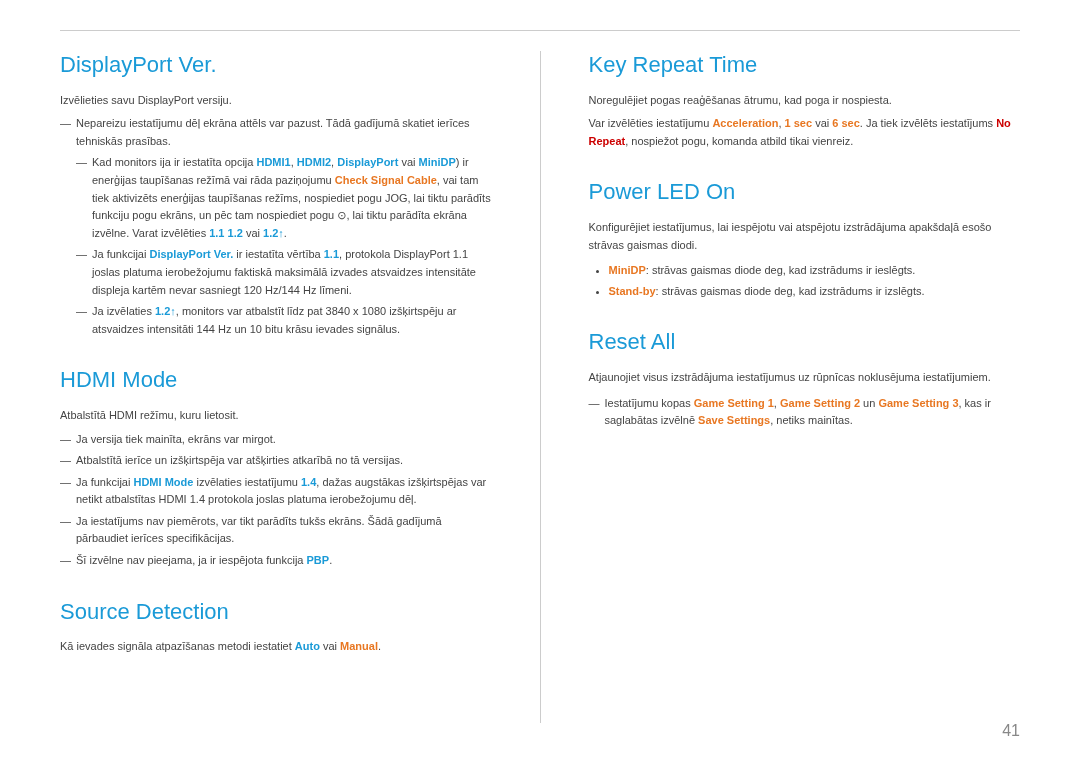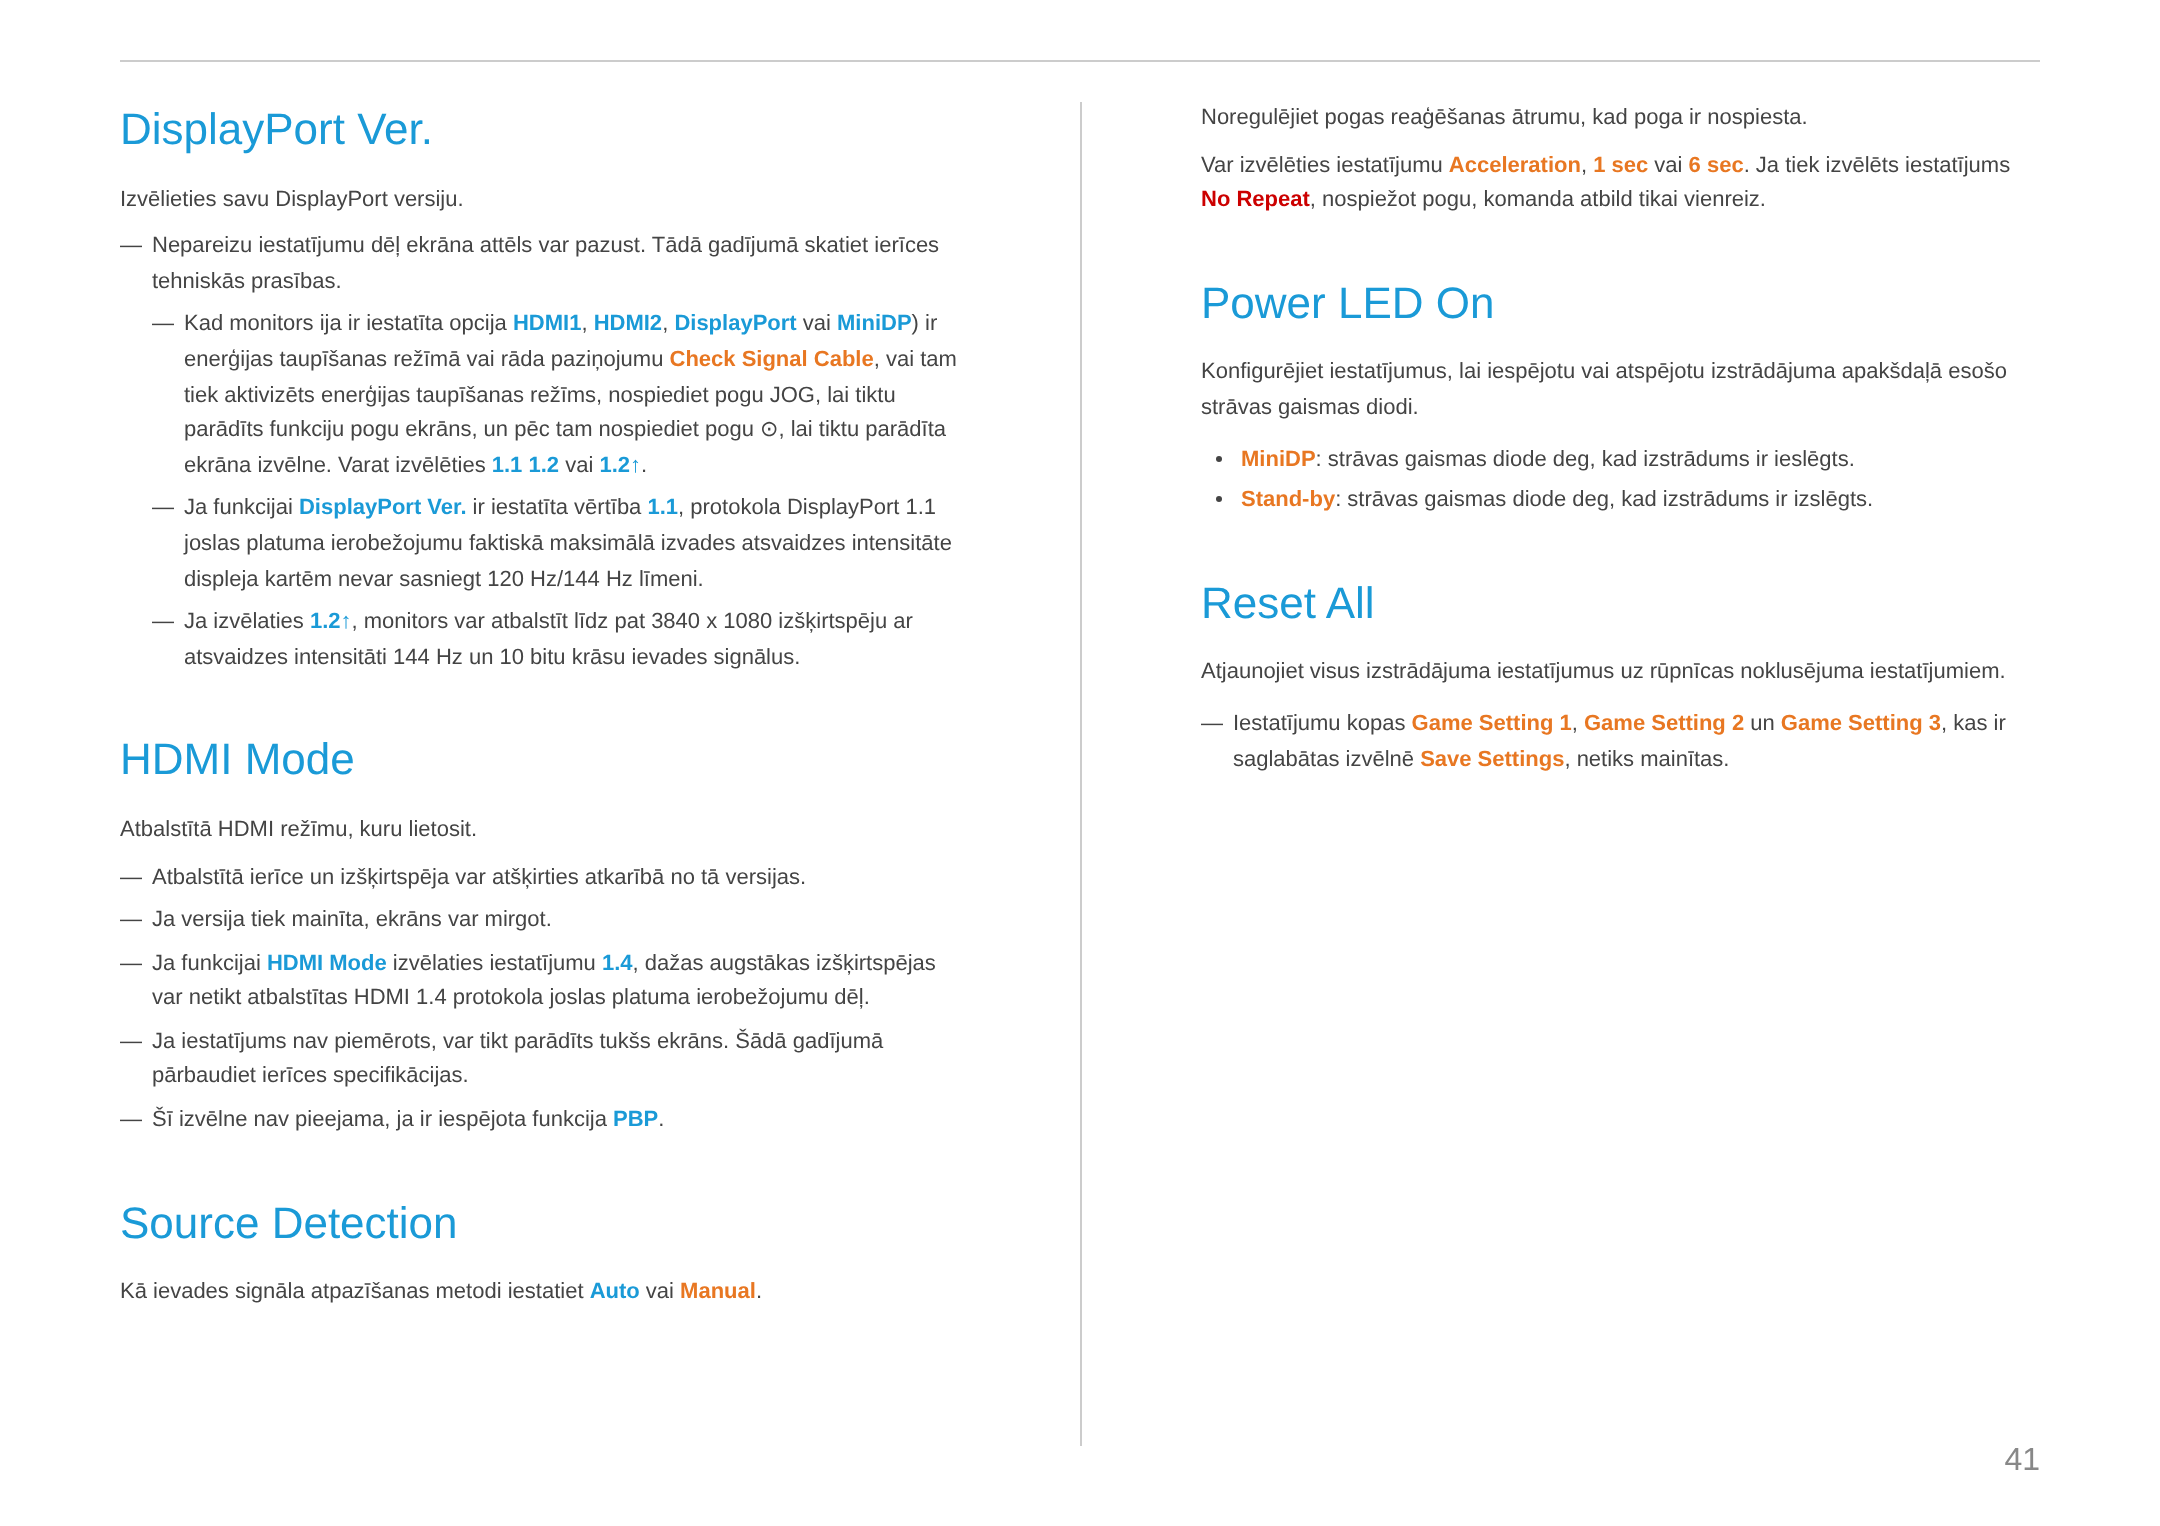--- a/index.html
+++ b/index.html
@@ -18,21 +18,21 @@
       display: flex;
       flex-direction: column;
       width: 1080px;
       min-height: 763px;
       padding: 30px 60px 40px 60px;
       position: relative;
     }
 
     .columns {
       display: flex;
-      gap: 60px;
+      gap: 48px;
       flex: 1;
     }
 
     .col-left, .col-right {
       flex: 1;
     }
 
     
     .top-divider {
       width: 100%;
@@ -149,22 +149,22 @@
             </li>
           </ul>
         </div>
       </div>
 
       <div class="section">
         <div class="section-title">HDMI Mode</div>
         <div class="section-body">
           <p>Atbalstītā HDMI režīmu, kuru lietosit.</p>
           <ul class="bullet-list">
+            <li>Ja versija tiek mainīta, ekrāns var mirgot.</li>
             <li>Atbalstītā ierīce un izšķirtspēja var atšķirties atkarībā no tā versijas.</li>
-            <li>Ja versija tiek mainīta, ekrāns var mirgot.</li>
             <li>Ja funkcijai <span class="highlight-blue">HDMI Mode</span> izvēlaties iestatījumu <span class="highlight-blue">1.4</span>, dažas augstākas izšķirtspējas var netikt atbalstītas HDMI 1.4 protokola joslas platuma ierobežojumu dēļ.</li>
             <li>Ja iestatījums nav piemērots, var tikt parādīts tukšs ekrāns. Šādā gadījumā pārbaudiet ierīces specifikācijas.</li>
             <li>Šī izvēlne nav pieejama, ja ir iespējota funkcija <span class="highlight-blue">PBP</span>.</li>
           </ul>
         </div>
       </div>
 
       <div class="section">
         <div class="section-title">Source Detection</div>
         <div class="section-body">
@@ -172,20 +172,21 @@
         </div>
       </div>
 
     </div>
 
     <div class="col-divider"></div>
 
     <div class="col-right">
 
       <div class="section">
+        <div class="section-title">Key Repeat Time</div>
         <div class="section-body">
           <p>Noregulējiet pogas reaģēšanas ātrumu, kad poga ir nospiesta.</p>
           <p style="margin-top:6px;">Var izvēlēties iestatījumu <span class="highlight-orange">Acceleration</span>, <span class="highlight-orange">1 sec</span> vai <span class="highlight-orange">6 sec</span>. Ja tiek izvēlēts iestatījums <span class="highlight-red">No Repeat</span>, nospiežot pogu, komanda atbild tikai vienreiz.</p>
         </div>
       </div>
 
       <div class="section">
         <div class="section-title">Power LED On</div>
         <div class="section-body">
           <p>Konfigurējiet iestatījumus, lai iespējotu vai atspējotu izstrādājuma apakšdaļā esošo strāvas gaismas diodi.</p>

